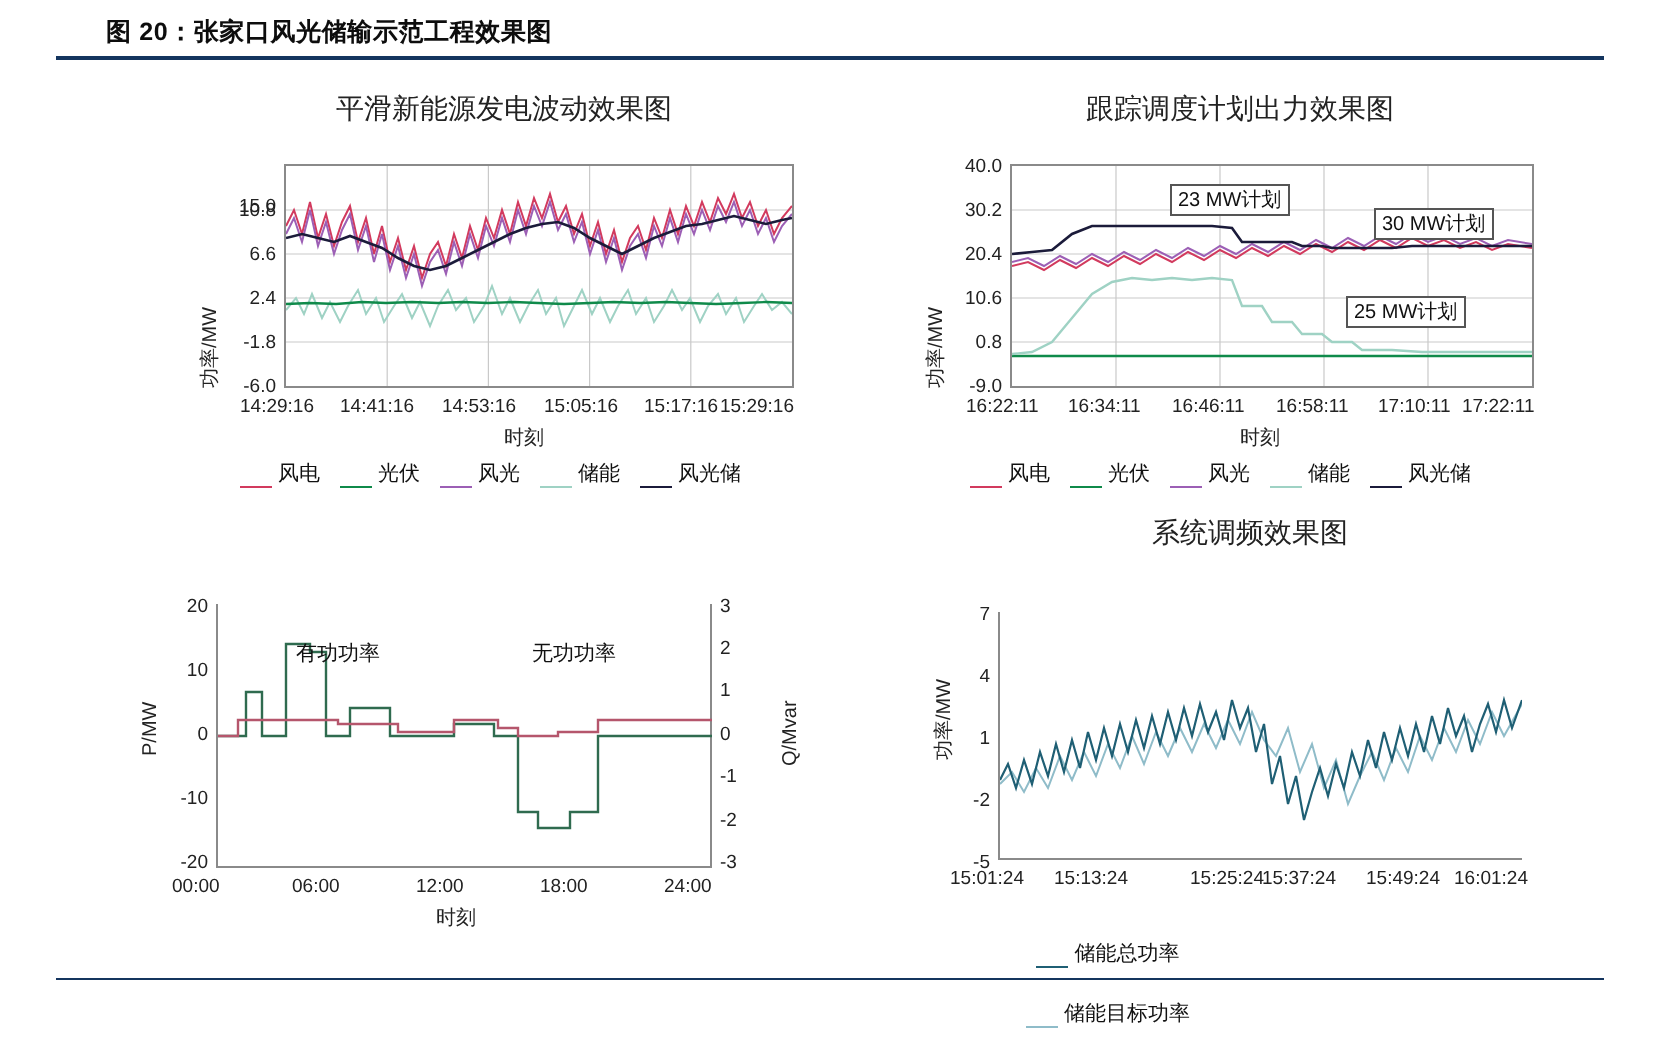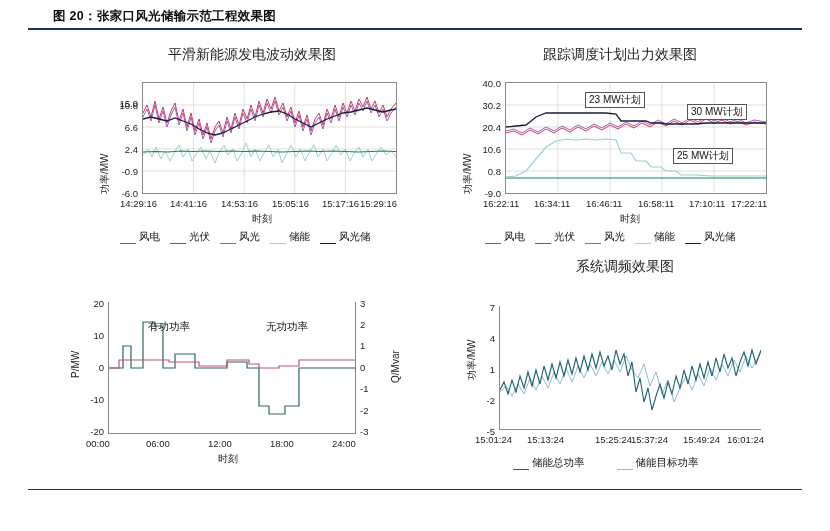--- a/index.html
+++ b/index.html
@@ -82,21 +82,21 @@
 
   <div class="chart" style="left:92px;top:46px;width:320px;height:195px;">
     <div class="chart-title">平滑新能源发电波动效果图</div>
 
     <div class="axis-label ylab" style="left:6px;top:148px;">功率/MW</div>
 
     <div class="tick r" style="left:10px;top:32px;width:36px;margin-top:20px;">15.0</div>
     <div class="tick r" style="left:10px;top:54px;width:36px;">10.8</div>
     <div class="tick r" style="left:10px;top:76px;width:36px;">6.6</div>
     <div class="tick r" style="left:10px;top:98px;width:36px;">2.4</div>
-    <div class="tick r" style="left:10px;top:120px;width:36px;">-0.9</div>
+    <div class="tick r" style="left:10px;top:120px;width:36px;">-1.8</div>
     <div class="tick r" style="left:10px;top:142px;width:36px;">-6.0</div>
 
     <div class="plot box" style="left:50px;top:36px;width:255px;height:112px;">
       <svg width="253" height="110" viewBox="0 0 253 110" preserveAspectRatio="none">
         <g>
           <line class="grid-line" x1="0" y1="22" x2="253" y2="22"></line>
           <line class="grid-line" x1="0" y1="44" x2="253" y2="44"></line>
           <line class="grid-line" x1="0" y1="66" x2="253" y2="66"></line>
           <line class="grid-line" x1="0" y1="88" x2="253" y2="88"></line>
           <line class="grid-line" x1="50.6" y1="0" x2="50.6" y2="110"></line>
@@ -284,21 +284,21 @@
       </svg>
     </div>
 
     <div class="tick" style="left:20px;top:176px;">15:01:24</div>
     <div class="tick" style="left:72px;top:176px;">15:13:24</div>
     <div class="tick" style="left:140px;top:176px;">15:25:24</div>
     <div class="tick" style="left:176px;top:176px;">15:37:24</div>
     <div class="tick" style="left:228px;top:176px;">15:49:24</div>
     <div class="tick" style="left:272px;top:176px;">16:01:24</div>
 
-    <div class="legend" style="left:58px;top:198px;gap:32px;">
+    <div class="legend" style="left:58px;top:212px;gap:16px;flex-direction:column;">
       <span class="it">
           <span class="sw" style="border-top-color:#1f5f74;"></span>
           <span>储能总功率</span>
         </span>
       <span class="it">
           <span class="sw" style="border-top-color:#8fbcc9;"></span>
           <span>储能目标功率</span>
         </span>
     </div>
   </div>

